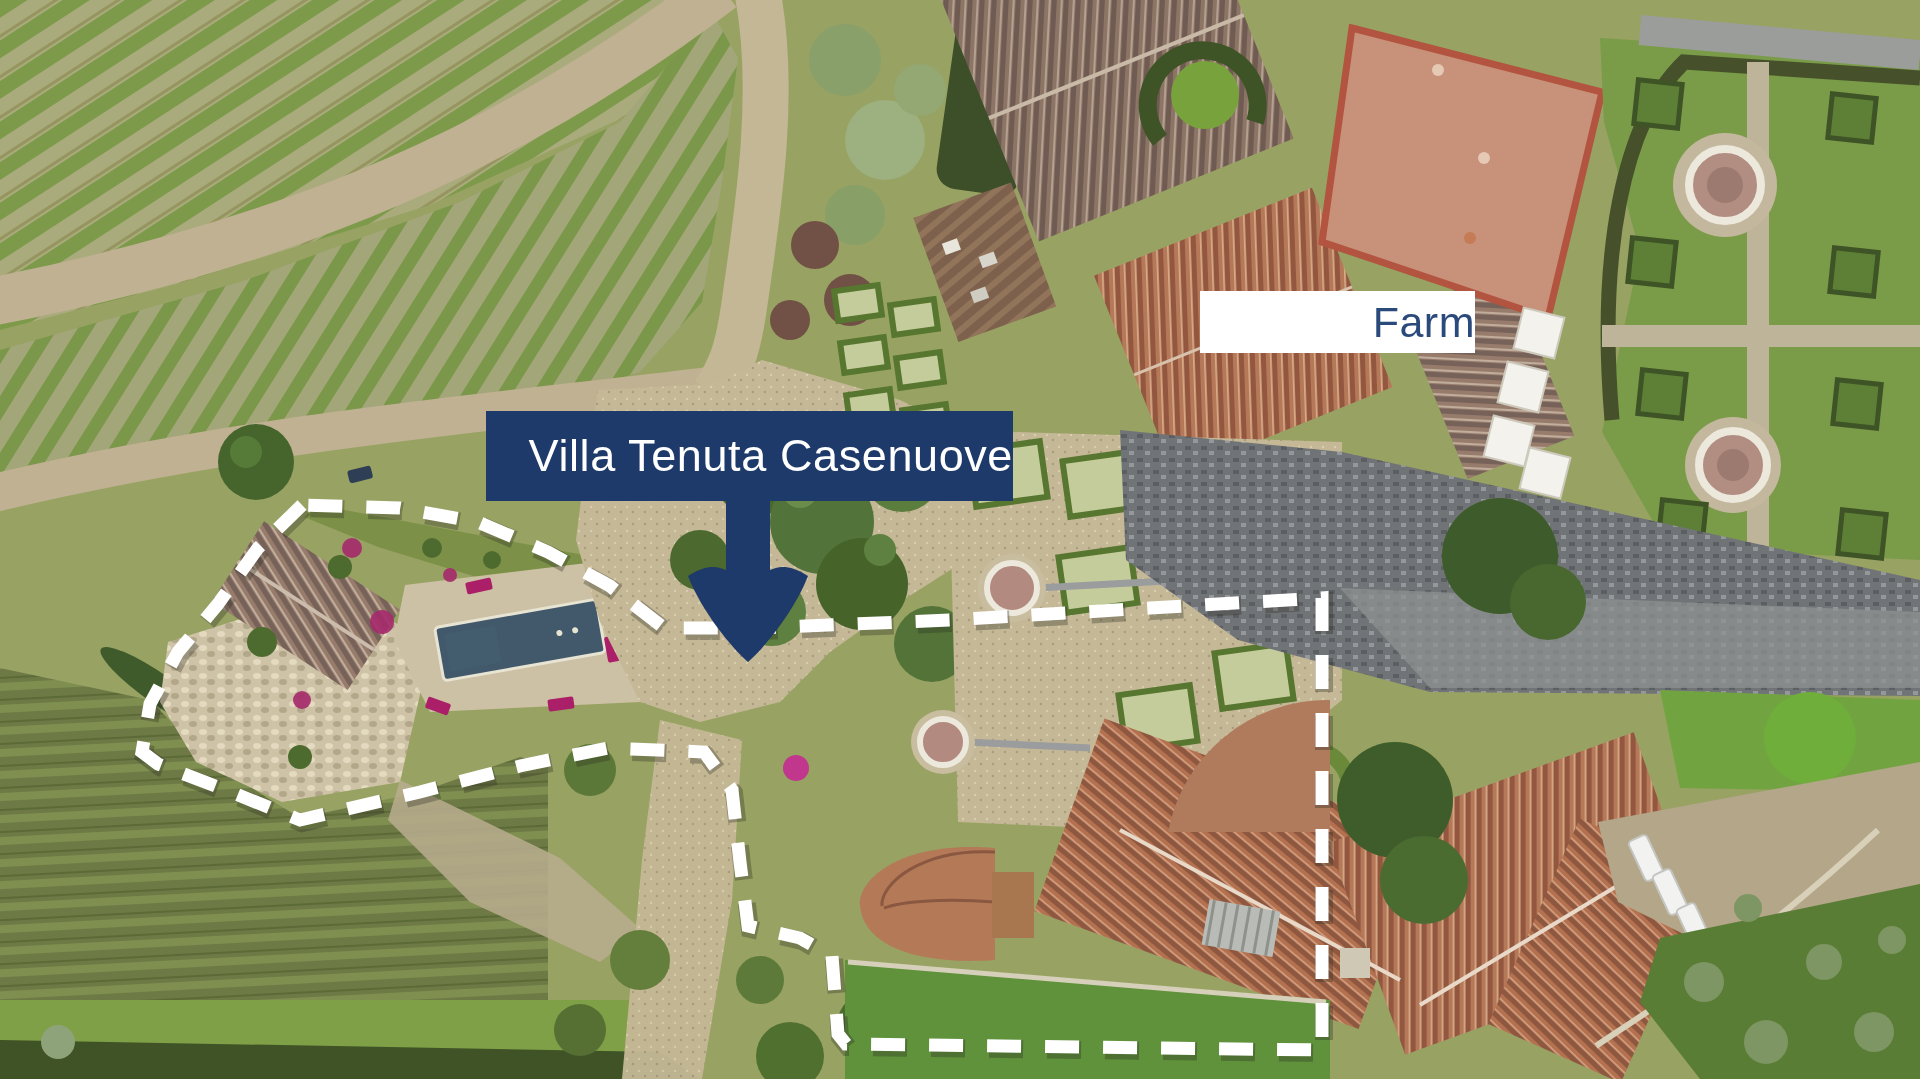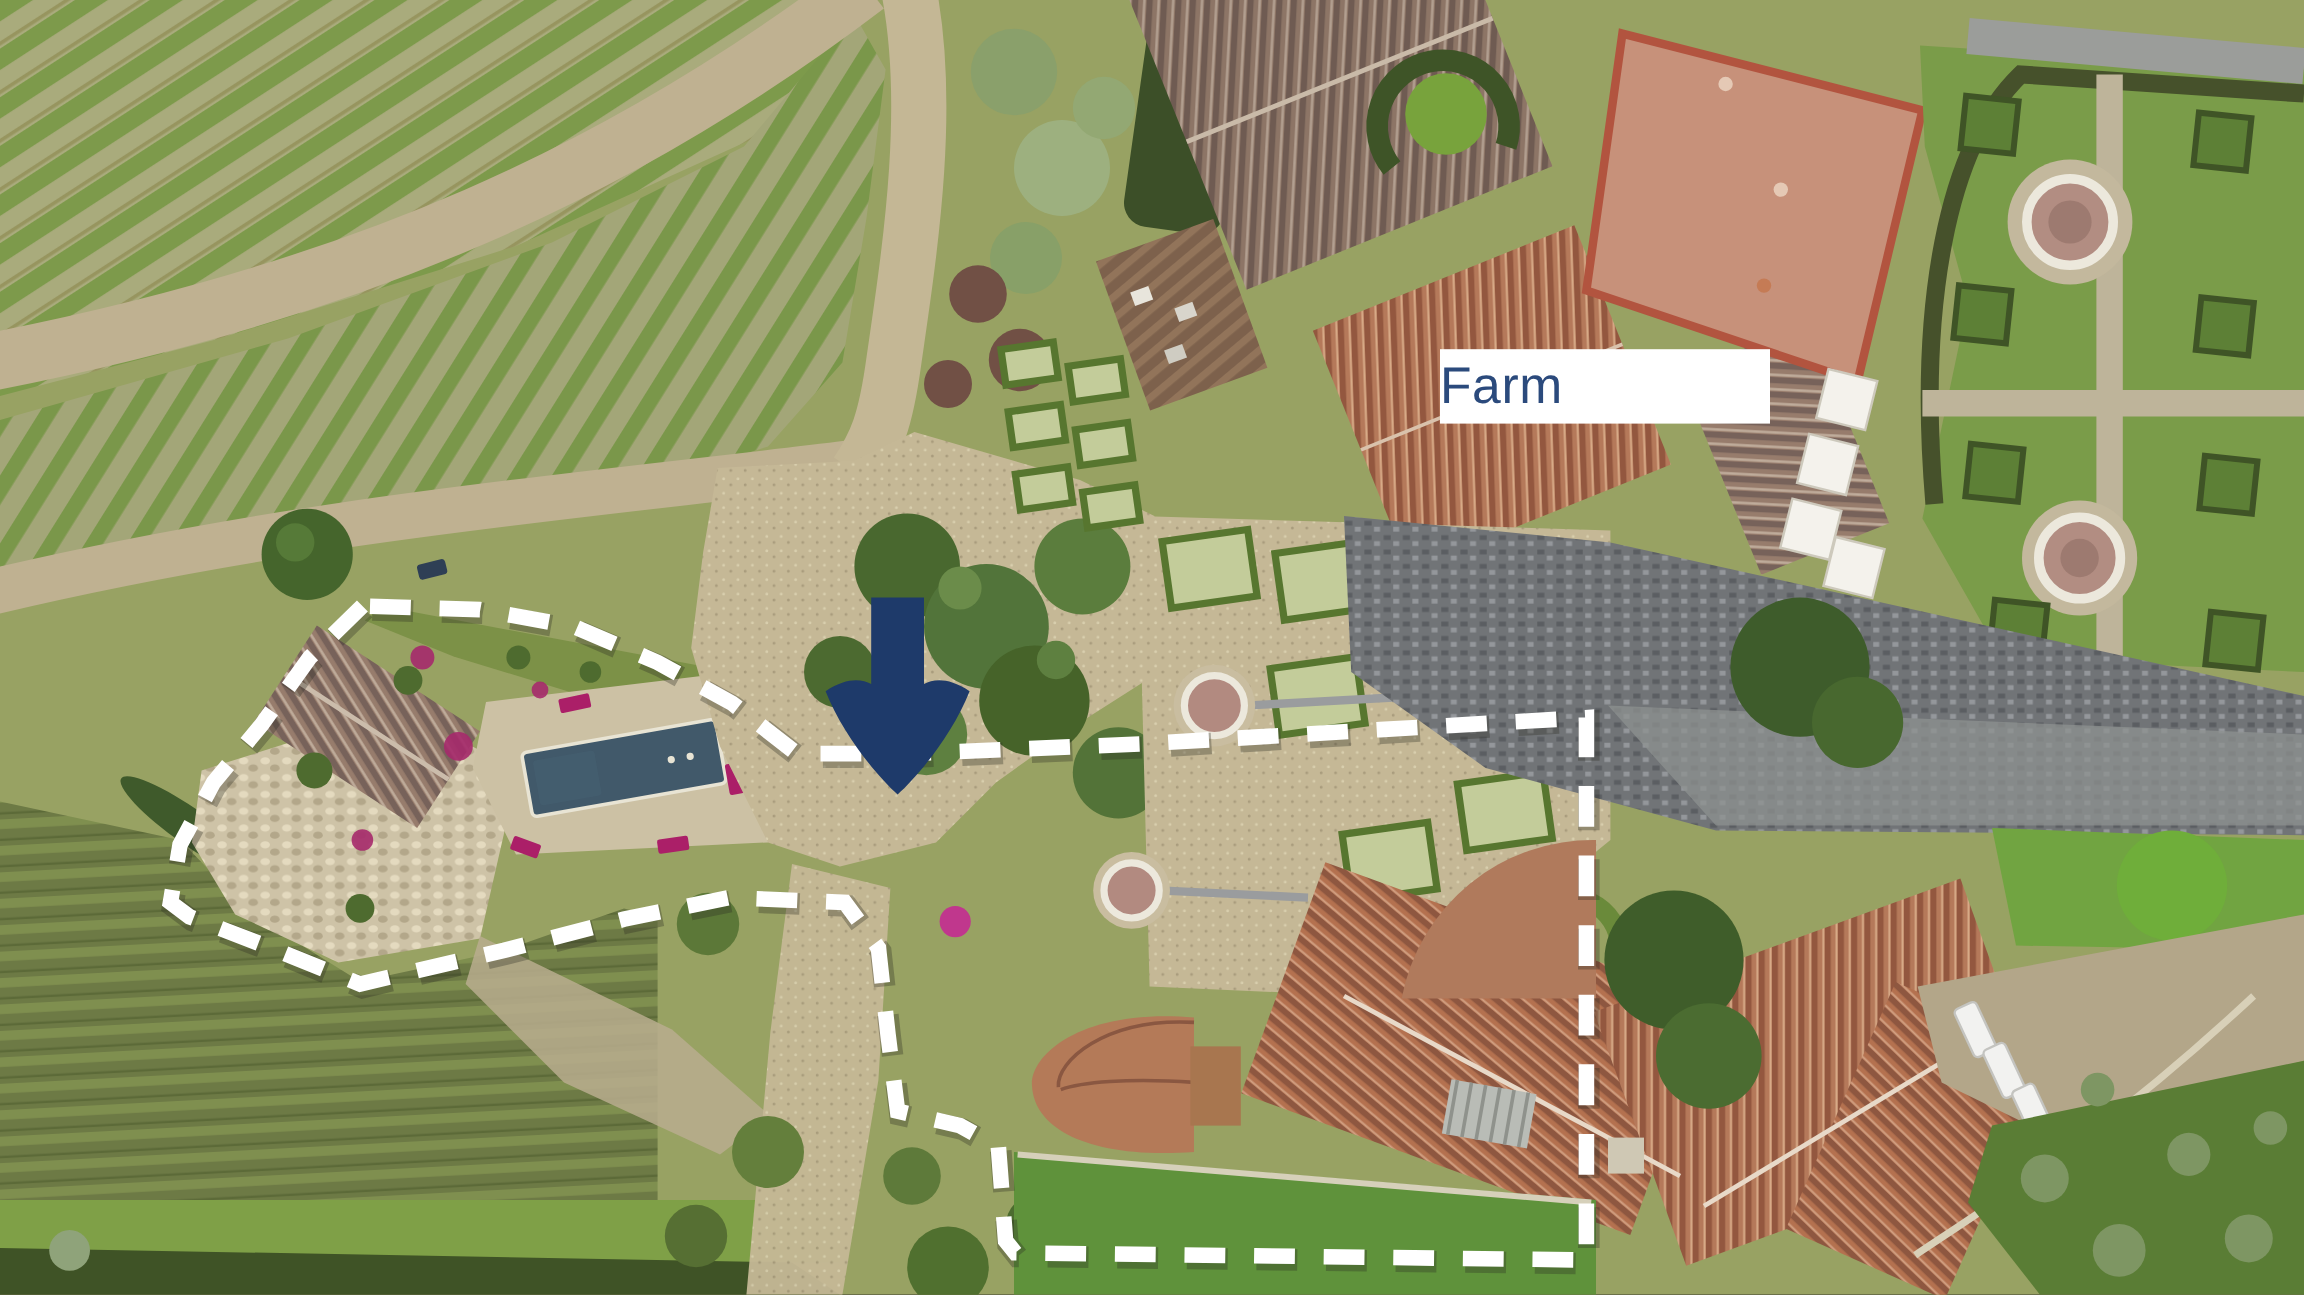--- a/index.html
+++ b/index.html
@@ -1,20 +1,20 @@
 <!DOCTYPE html>
 <html><head>
 <meta charset="utf-8">
 <style>
   html,body{margin:0;padding:0;background:#222;}
   #stage{position:relative;width:1920px;height:1079px;overflow:hidden;
          font-family:"Liberation Sans",sans-serif;}
   #scene{position:absolute;left:0;top:0;}
-  .label-box{position:absolute;display:flex;align-items:center;justify-content:flex-start;
-             box-sizing:border-box;}
+  .label-box{position:absolute;display:flex;align-items:center;justify-content:flex-end;
+             box-sizing:border-box;padding-left:26px;}
   #villa-label{left:486px;top:411px;width:527px;height:90px;
                font-size:45px;letter-spacing:.6px;font-weight:400;}
   #farm-label{left:1200px;top:291px;width:275px;height:62px;
               font-size:43px;letter-spacing:.5px;font-weight:400;}
 </style>
 </head>
 <body>
 
 <div id="stage">
 <svg id="scene" width="1920" height="1079" viewBox="0 0 1920 1079">
@@ -322,16 +322,19 @@
   </g>
 
   <g>
     <path d="M302,505 L258,548 218,604 178,652 150,704 142,752 158,764 226,790 300,820 420,792 520,766 608,748 704,752 732,790 740,862 748,926 800,938 832,956 838,1034 846,1044 1322,1050 1322,598 1150,608 950,620 758,628 664,628 610,586 548,552 478,522 400,508 302,505" fill="none" stroke="rgba(45,45,35,0.32)" stroke-width="18" stroke-dasharray="34 24" transform="translate(2,3)"></path>
     <path d="M302,505 L258,548 218,604 178,652 150,704 142,752 158,764 226,790 300,820 420,792 520,766 608,748 704,752 732,790 740,862 748,926 800,938 832,956 838,1034 846,1044 1322,1050 1322,598 1150,608 950,620 758,628 664,628 610,586 548,552 478,522 400,508 302,505" fill="none" stroke="#ffffff" stroke-width="13" stroke-dasharray="34 24"></path>
   </g>
 
   <path id="villa-arrow" d="M726,498 H770 V570 C778,566 790,564 808,576 C794,612 764,648 748,662 C732,648 702,612 688,576 C706,564 718,566 726,570 Z" fill="#1e3a6a"></path>
 </svg>
 
+<div class="label-box" id="villa-label" style="background: rgb(30, 58, 106); color: rgb(255, 255, 255);">
+  <span>Villa Tenuta Casenuove</span>
+</div>
 <div class="label-box" id="farm-label" style="background: rgb(255, 255, 255); color: rgb(43, 74, 124);">
   <span>Farm</span>
 </div>
 </div>
 
 </body></html>

